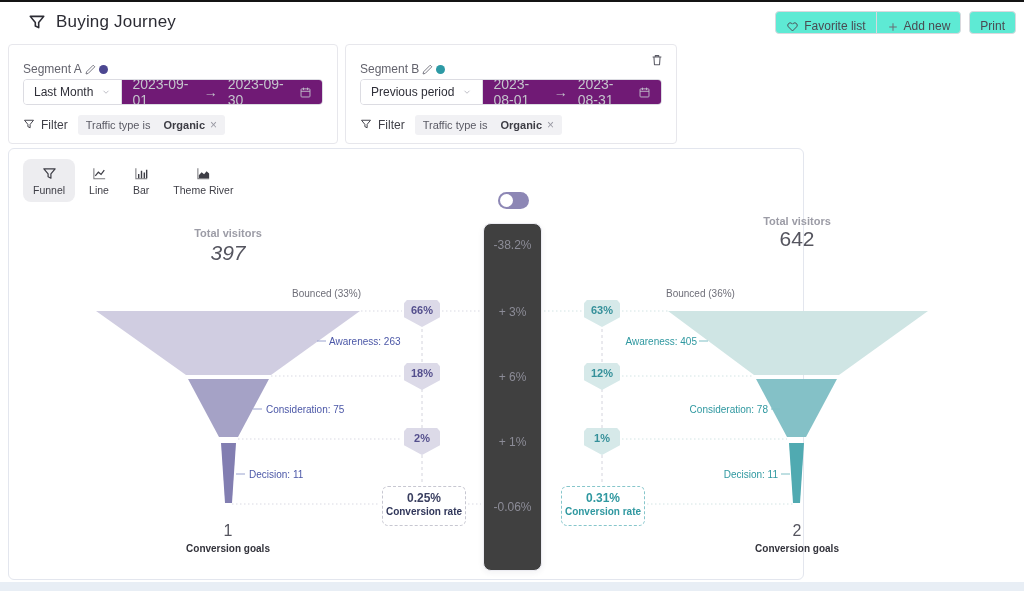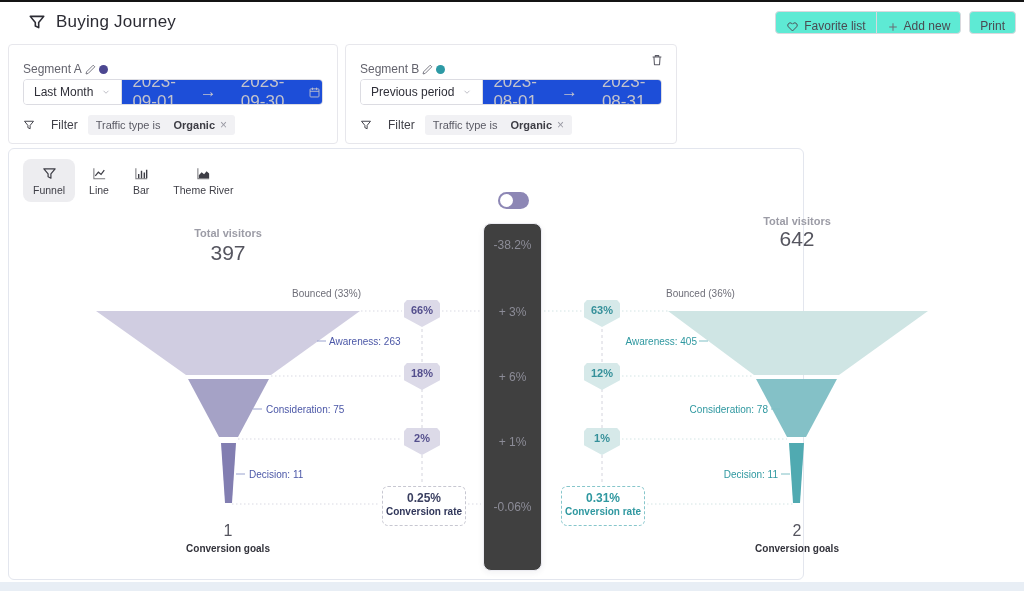--- a/index.html
+++ b/index.html
@@ -28,24 +28,24 @@
   .segcard.b { left:345px; width:332px;padding-left:34px; }
   .seghead { position:absolute; left:14px; top:10px; display:flex; align-items:center; gap:2px;margin-top:7px; }
   .segname { font-size:12px; color:#63636d; }
   .segdot { width:9px; height:9px; border-radius:50%; }
   .segcard.a .segdot { background:#4c4791; }
   .segcard.b .segdot { background:#2d9aa5; }
   .trash { position:absolute; right:12px; top:8px; color:#5a5a64; cursor:pointer; }
   .segctrl { position:absolute; left:14px; right:14px; top:34px; height:26px; display:flex; border:1px solid #dcdce2; border-radius:4px; overflow:hidden; }
   .segsel { display:flex; align-items:center; gap:8px; background:#fff; border-right:1px solid #dcdce2; padding:0 10px; font-size:12px; font-weight:500; color:#2f2f38; cursor:pointer; white-space:nowrap; }
   .segsel .chev { color:#b9b9c1; }
-  .segdates { flex:1; display:flex; align-items:center; gap:24px; background:#1d4ed8; padding:0 10px; font-size:17px; color:#c4c4cc; }
+  .segdates { flex:1; display:flex; align-items:center; gap:10px; background:#701a75; padding:0 10px; font-size:14px; color:#c4c4cc; }
   .segdates .cal { margin-left:auto; color:#c4c4cc; }
   .segfilter { position:absolute; left:14px; top:70px; display:flex; align-items:center; gap:10px; }
-  .flabel { display:flex; align-items:center; gap:16px; font-size:12px; color:#3f3f47; font-weight:500; }
+  .flabel { display:flex; align-items:flex-start; gap:6px; font-size:12px; color:#3f3f47; font-weight:500; }
   .chip { display:flex; align-items:center; gap:5px; background:#f1f1f4; border-radius:3px; padding:3px 8px; font-size:11px; color:#5a5a64; }
   .chip b { font-weight:700; color:#3c3c44;margin-left:8px; }
   .chip .x { color:#9a9aa4; font-size:12px; cursor:pointer; }
 
   
   .maincard { left:8px; top:148px; width:796px; height:432px; background:#fff; border:1px solid #e3e6ee; border-radius:6px; }
 
   
   .tabs { position:absolute; left:14px; top:10px; display:flex; gap:4px; }
   .tab { display:flex; flex-direction:column; align-items:center; gap:3px; padding:7px 10px 6px; border-radius:8px; cursor:pointer; color:#3e3e46; }
@@ -310,21 +310,21 @@
 
     <div class="midstrip">
       <div class="midval" style="top:14px">-38.2%</div>
       <div class="midval" style="top:81px">+ 3%</div>
       <div class="midval" style="top:146px">+ 6%</div>
       <div class="midval" style="top:211px">+ 1%</div>
       <div class="midval" style="top:276px">-0.06%</div>
     </div>
 
     <div class="ov tvlabel" style="left:119px; top:78px;">Total visitors</div>
-    <div class="ov tvvalue" style="left:119px; top:92px;">397</div>
+    <div class="ov tvvalue" style="left:119px; top:92px;font-style:italic;">397</div>
     <div class="ov bounced" style="left:200px; top:139px; text-align:right;">Bounced (33%)</div>
     <div class="ov badge a" style="left:395px; top:151px;">66%</div>
     <div class="ov badge a" style="left:395px; top:214px;">18%</div>
     <div class="ov badge a" style="left:395px; top:279px;">2%</div>
     <div class="ov stage-a" style="left:320px; top:187px;">Awareness: 263</div>
     <div class="ov stage-a" style="left:257px; top:255px;">Consideration: 75</div>
     <div class="ov stage-a" style="left:240px; top:320px;">Decision: 11</div>
     <div class="ov convbox a" style="left:373px; top:337px;">
       <div class="convrate">0.25%</div>
       <div class="convlab">Conversion rate</div>

